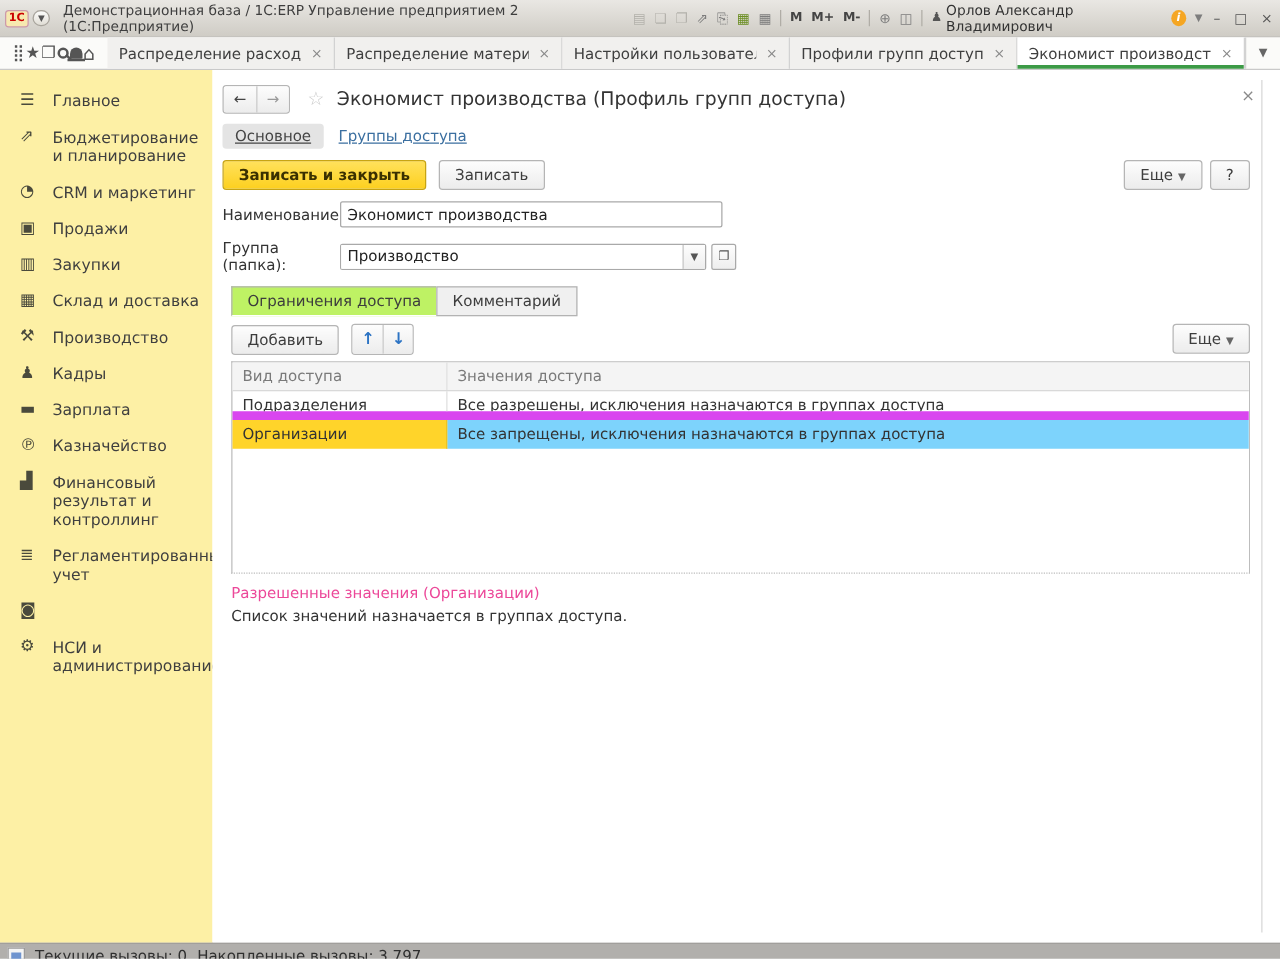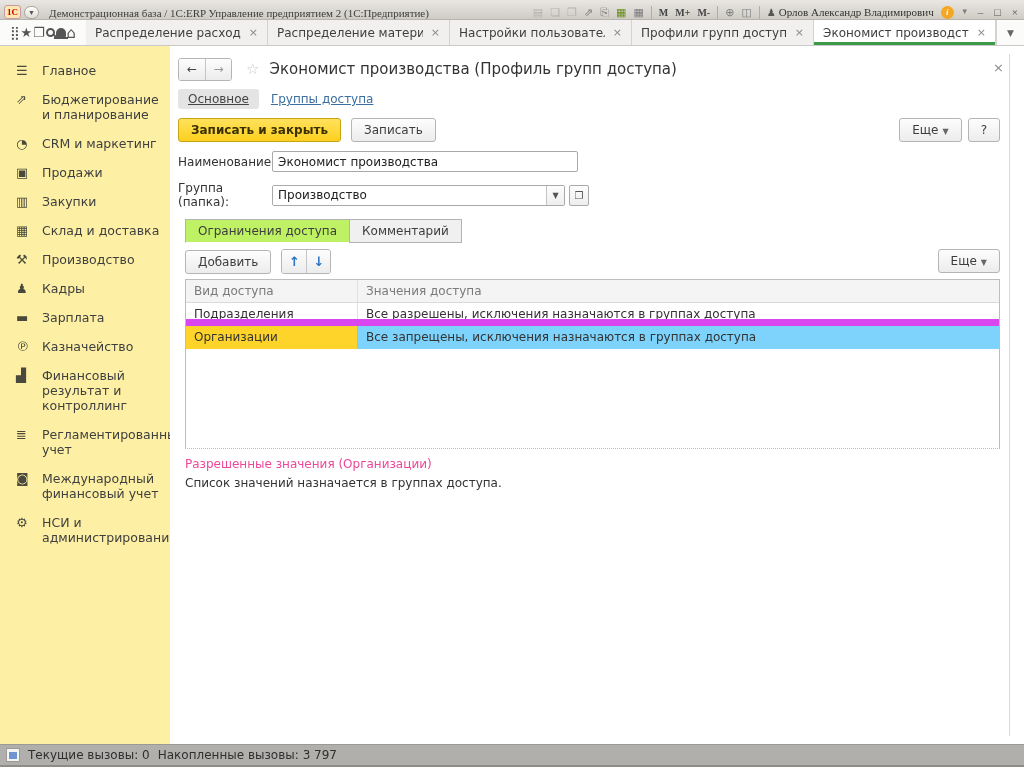--- a/index.html
+++ b/index.html
@@ -1,22 +1,22 @@
 <!DOCTYPE html>
 <html><head>
 <meta charset="utf-8">
 <style>
   * { margin:0; padding:0; box-sizing:border-box; }
   html,body { width:1024px; height:767px; overflow:hidden;
     font-family:"DejaVu Sans","Liberation Sans",sans-serif; font-size:12px; color:#333;
     background:#fff; }
 
   
-  .titlebar { height:20px; background:linear-gradient(#e9e7e3,#cfccc5);
-    border-bottom:1px solid #b7b4ad; display:flex; align-items:flex-end; padding:0 4px;font-family:Liberation Serif, serif; }
+  .titlebar { height:30px; background:linear-gradient(#e9e7e3,#cfccc5);
+    border-bottom:1px solid #b7b4ad; display:flex; align-items:center; padding:0 4px; }
   .logo1c { font-size:9px; font-weight:bold; color:#c00; background:#f7e9b0;
     border:1px solid #c9a; border-radius:3px; padding:0 2px; margin-right:3px; line-height:12px; }
   .sysmenu-btn { width:15px; height:13px; background:linear-gradient(#fdfdfb,#e0ddd5);
     border:1px solid #a8a49c; border-radius:7px; font-size:7px; color:#555;
     display:flex; align-items:center; justify-content:center; margin-right:10px; }
   .win-title { font-size:11px; color:#3e3e3e; }
   .tb-right { margin-left:auto; display:flex; align-items:center; gap:7px; }
   .tb-ico { font-size:11px; color:#7d7d7d; line-height:14px; }
   .tb-ico.dis { color:#b4b2ac; }
   .tb-ico.grn { color:#6b8e23; }
@@ -241,21 +241,20 @@
     <div class="side-item">
       <span class="si-ico">▟</span>
       <span class="si-label">Финансовый результат и контроллинг</span>
     </div>
     <div class="side-item">
       <span class="si-ico">≣</span>
       <span class="si-label">Регламентированный учет</span>
     </div>
     <div class="side-item">
       <span class="si-ico">◙</span>
-      <span class="si-label">Международный финансовый учет</span>
     </div>
     <div class="side-item">
       <span class="si-ico">⚙</span>
       <span class="si-label">НСИ и администрирование</span>
     </div>
   </div>
 
   <div class="content">
     <div class="content-sep"></div>
     <span class="form-close">×</span>

